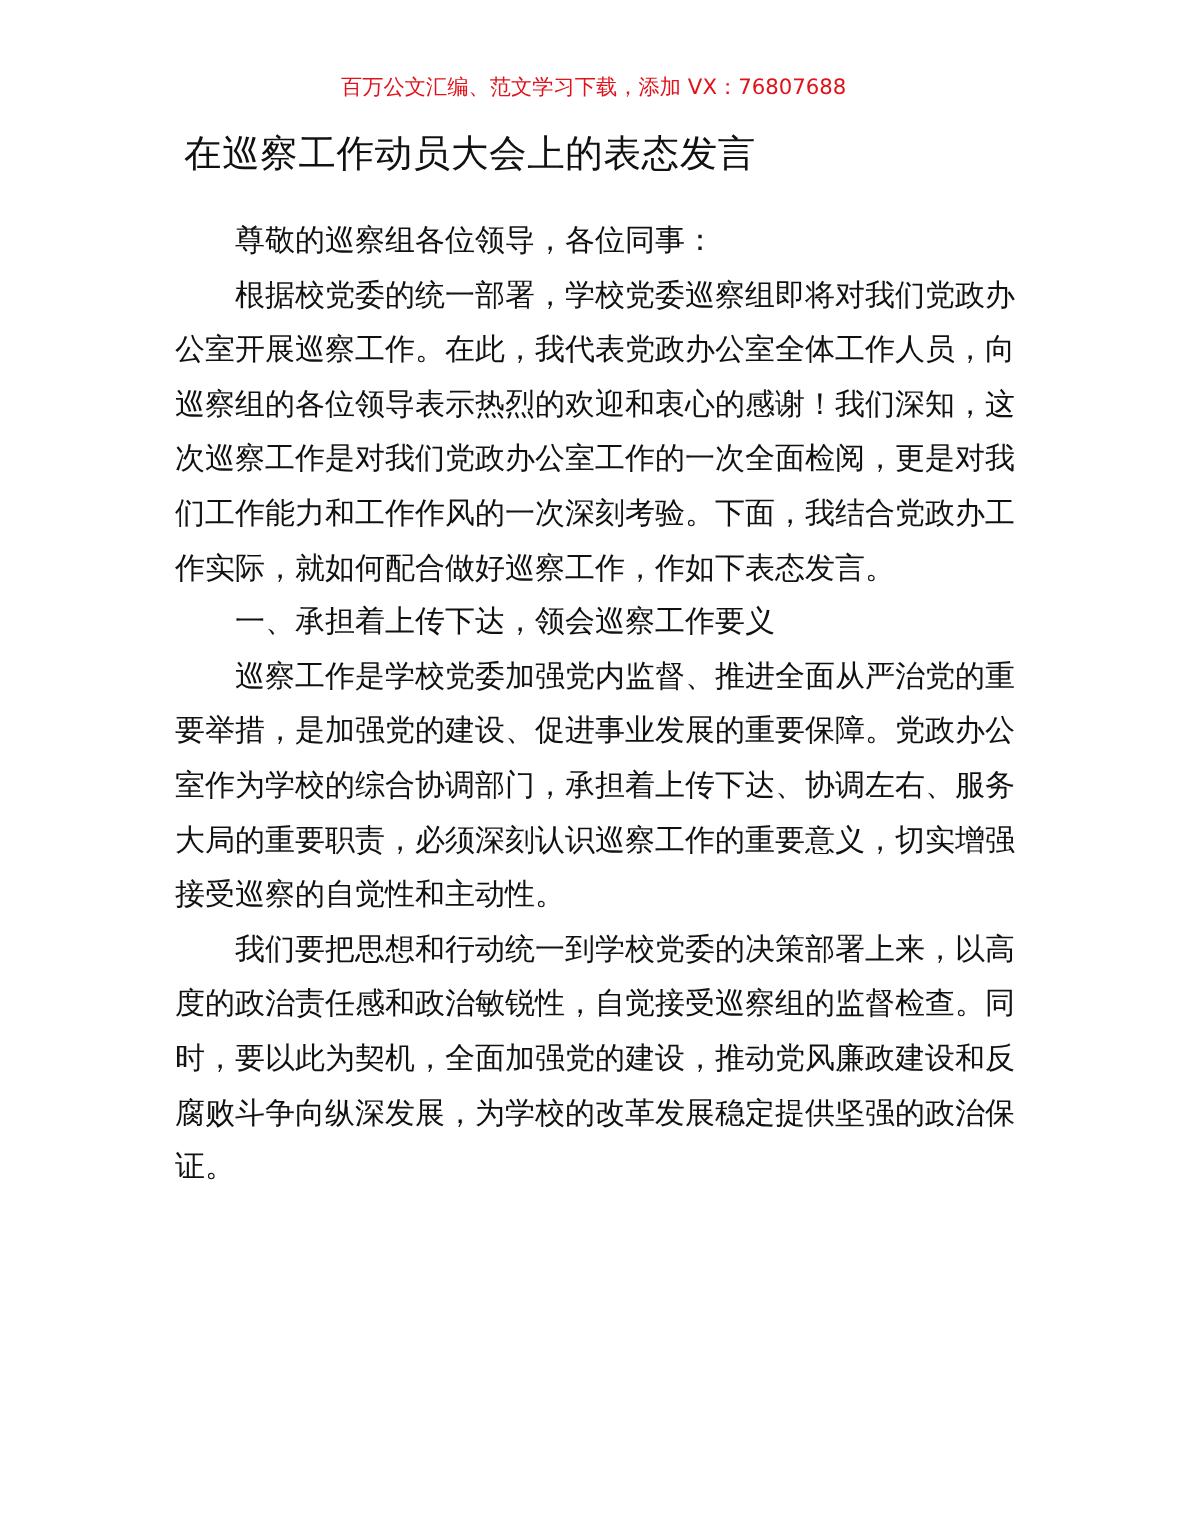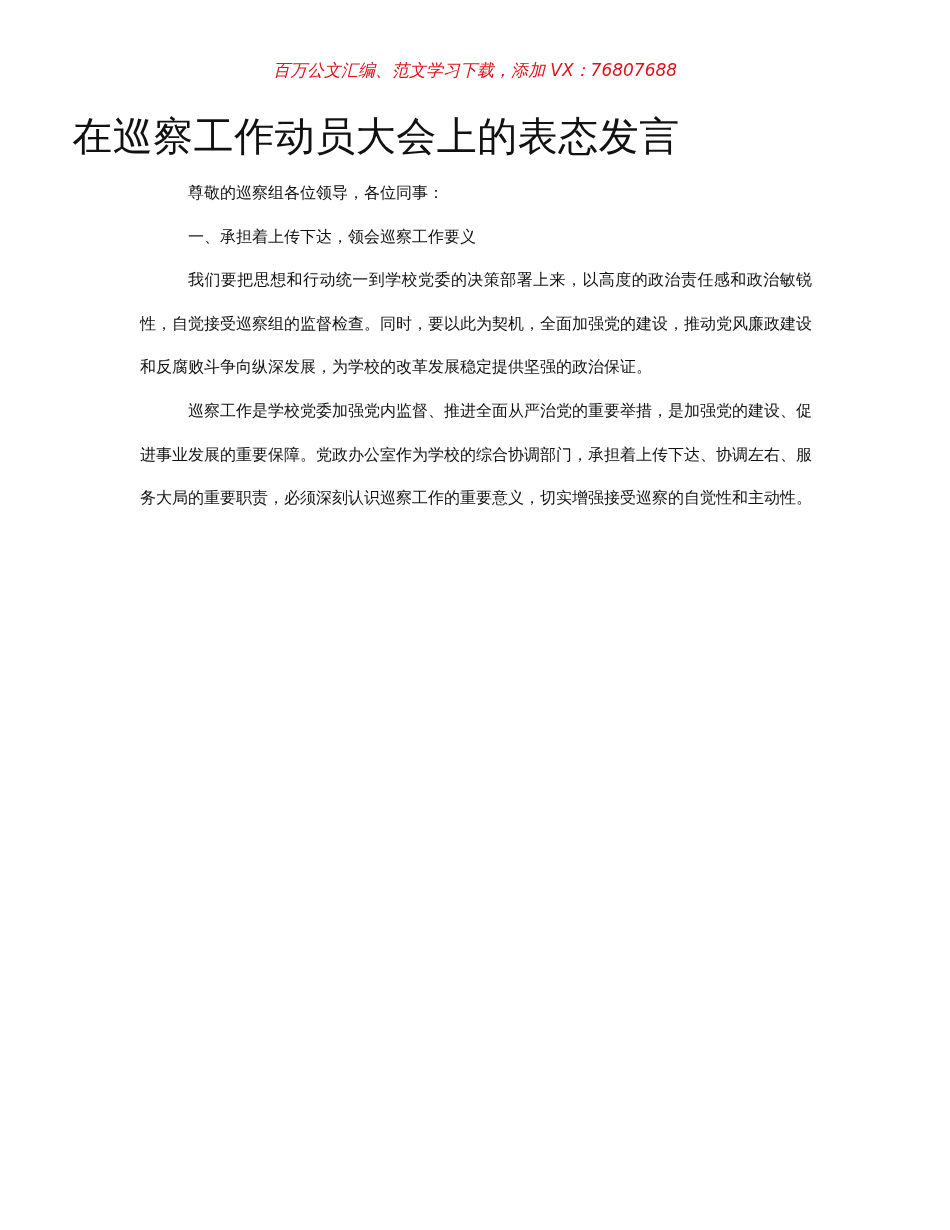--- a/index.html
+++ b/index.html
@@ -26,39 +26,38 @@
     .header-banner {
       position: absolute;
       left: 0;
       top: 56px;
       width: 950px;
       text-align: center;
       font-size: 17px;
       line-height: 28px;
       color: #e0121b;
       letter-spacing: 0px;
-      font-style: italic;
     }
     .doc-title {
       position: absolute;
       left: 0;
-      top: 114px;
+      top: 102px;
       width: 752px;
       text-align: center;
-      font-size: 40px;
+      font-size: 30px;
       line-height: 44px;
       color: #111111;
       letter-spacing: 0.5px;
     }
     .body-text {
       position: absolute;
       left: 140px;
       top: 171px;
       width: 672px;
-      font-size: 16px;
+      font-size: 24px;
       line-height: 43.6px;
       color: #111111;
     }
     .para {
       margin: 0;
       padding: 0;
       text-indent: 48px;
       text-align: justify;
       text-justify: inter-character;
       word-break: break-all;
@@ -67,17 +66,18 @@
 </head>
 <body>
 
 <div class="page">
   <div class="header-banner">百万公文汇编、范文学习下载，添加 VX：76807688</div>
 
   <div class="doc-title">在巡察工作动员大会上的表态发言</div>
 
   <div class="body-text">
     <p class="para">尊敬的巡察组各位领导，各位同事：</p>
+    <p class="para">根据校党委的统一部署，学校党委巡察组即将对我们党政办公室开展巡察工作。在此，我代表党政办公室全体工作人员，向巡察组的各位领导表示热烈的欢迎和衷心的感谢！我们深知，这次巡察工作是对我们党政办公室工作的一次全面检阅，更是对我们工作能力和工作作风的一次深刻考验。下面，我结合党政办工作实际，就如何配合做好巡察工作，作如下表态发言。</p>
     <p class="para">一、承担着上传下达，领会巡察工作要义</p>
+    <p class="para">巡察工作是学校党委加强党内监督、推进全面从严治党的重要举措，是加强党的建设、促进事业发展的重要保障。党政办公室作为学校的综合协调部门，承担着上传下达、协调左右、服务大局的重要职责，必须深刻认识巡察工作的重要意义，切实增强接受巡察的自觉性和主动性。</p>
     <p class="para">我们要把思想和行动统一到学校党委的决策部署上来，以高度的政治责任感和政治敏锐性，自觉接受巡察组的监督检查。同时，要以此为契机，全面加强党的建设，推动党风廉政建设和反腐败斗争向纵深发展，为学校的改革发展稳定提供坚强的政治保证。</p>
-    <p class="para">巡察工作是学校党委加强党内监督、推进全面从严治党的重要举措，是加强党的建设、促进事业发展的重要保障。党政办公室作为学校的综合协调部门，承担着上传下达、协调左右、服务大局的重要职责，必须深刻认识巡察工作的重要意义，切实增强接受巡察的自觉性和主动性。</p>
   </div>
 </div>
 
 </body></html>

